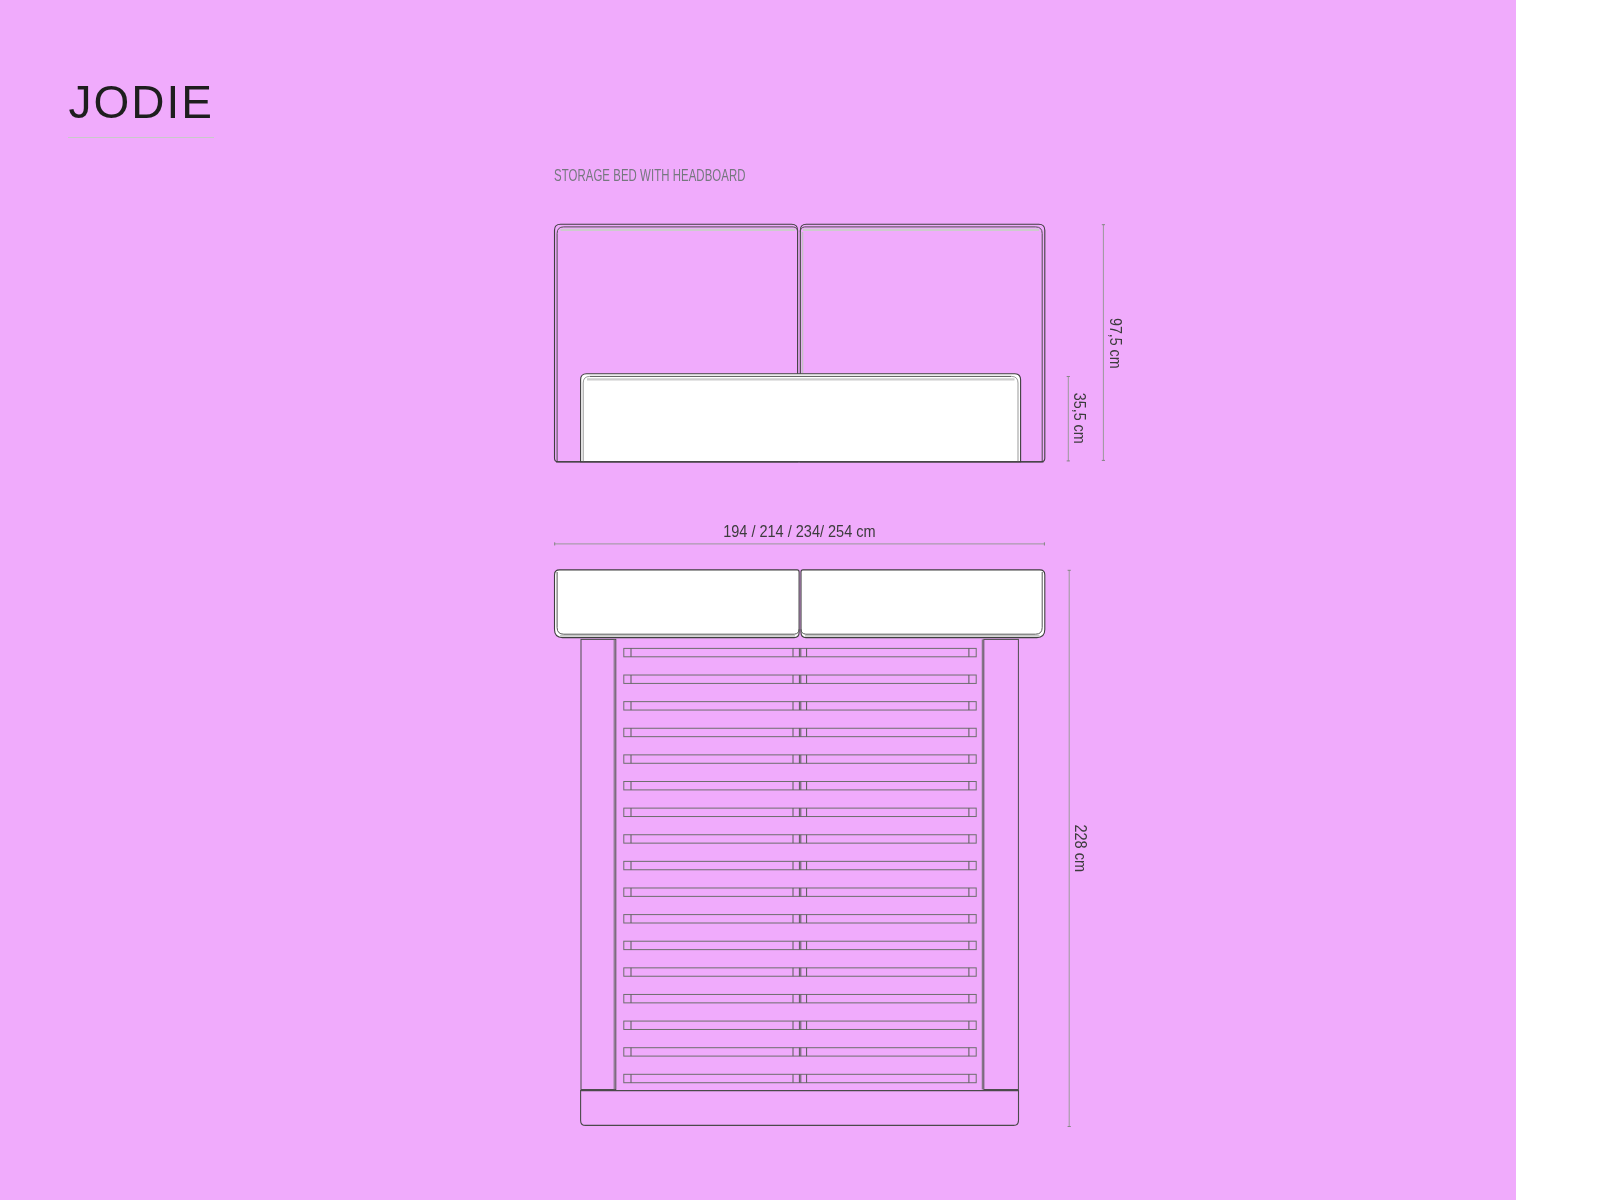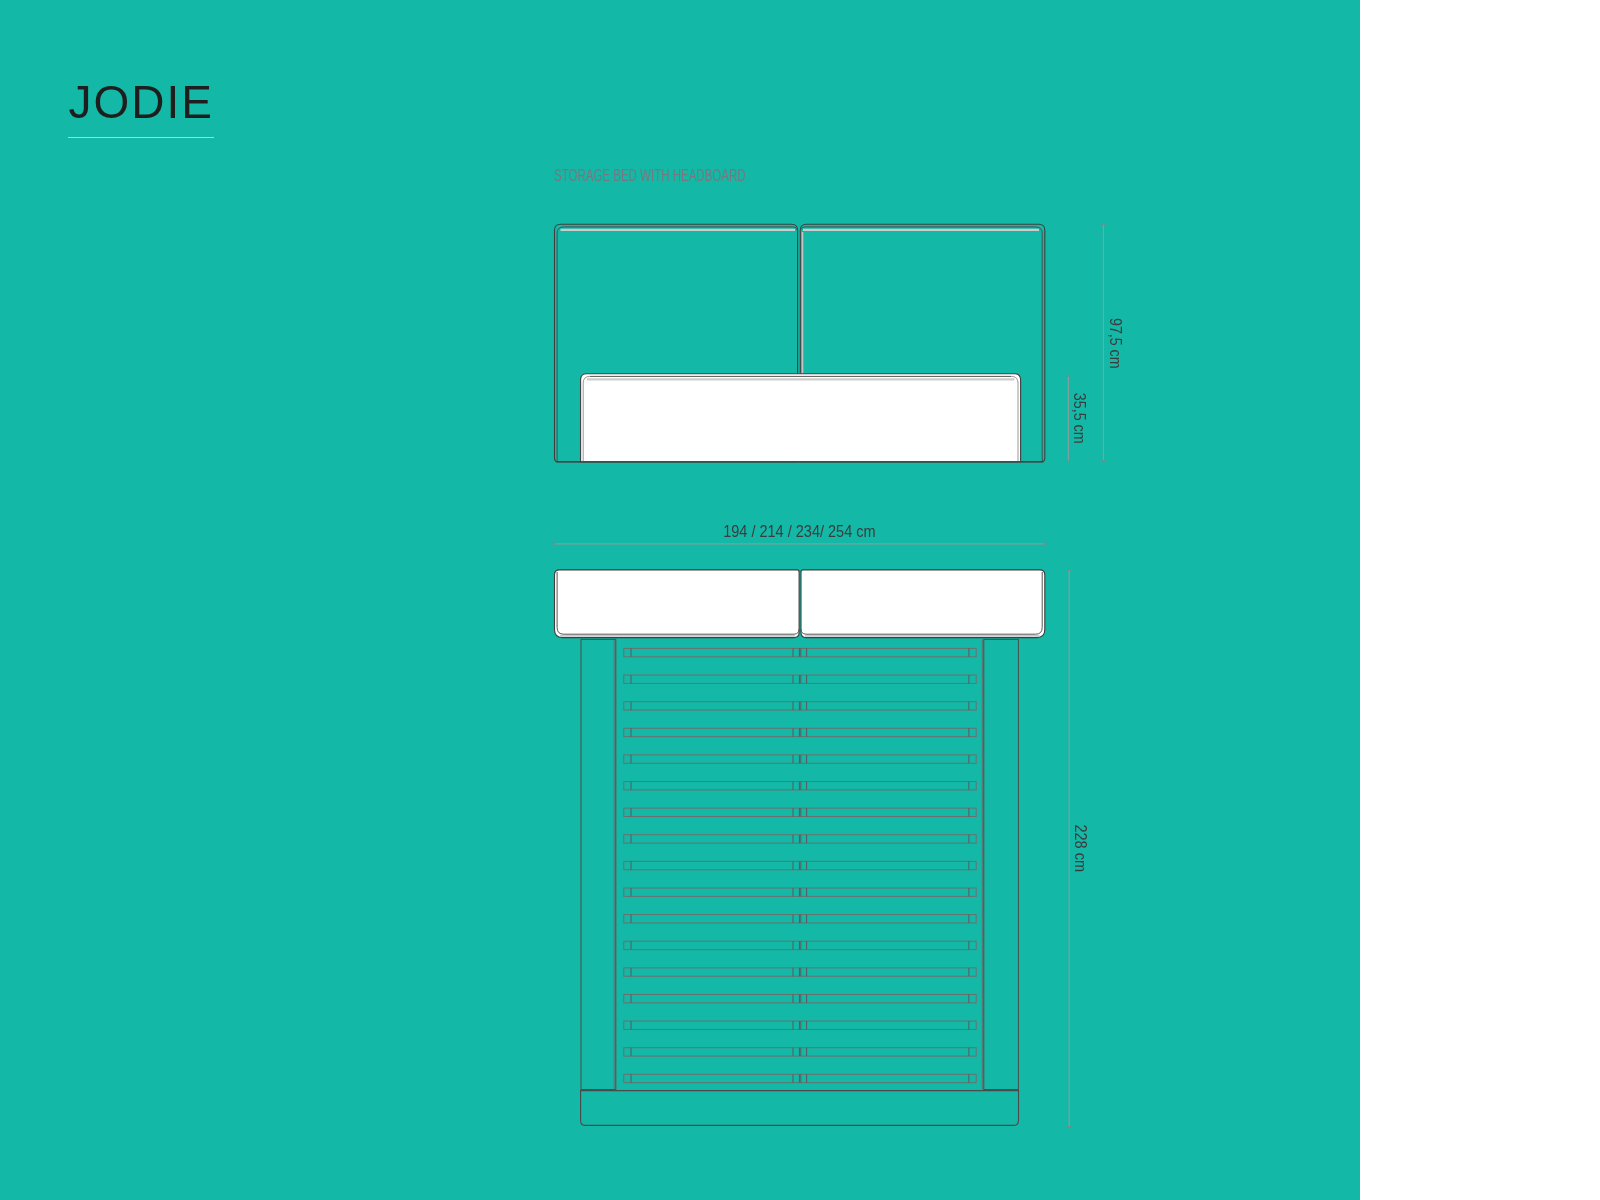--- a/index.html
+++ b/index.html
@@ -1,16 +1,16 @@
 <!DOCTYPE html>
 <html><head>
 <meta charset="utf-8">
 <style>
   html,body{margin:0;padding:0;background:#ffffff;}
-  #page{position:relative;width:1360px;height:1200px;background:#14b8a6;overflow:hidden;
+  #page{position:relative;width:1516px;height:1200px;background:#f0abfc;overflow:hidden;
         font-family:"Liberation Sans", sans-serif;}
   svg{position:absolute;left:0;top:0;}
   text{font-family:"Liberation Sans", sans-serif;}
 </style>
 </head>
 <body>
 <div id="page">
 <svg width="1600" height="1200" viewBox="0 0 1600 1200">
 
   <text x="68.5" y="117.6" font-size="46" fill="#1e1e1e" letter-spacing="2.0">JODIE</text>

